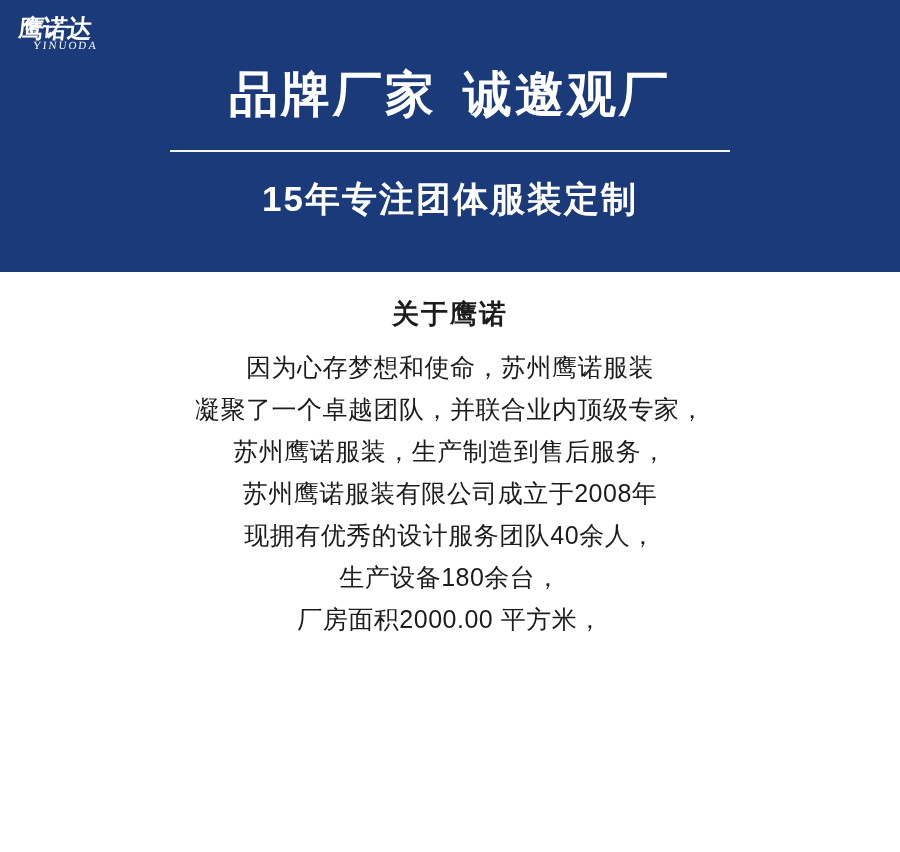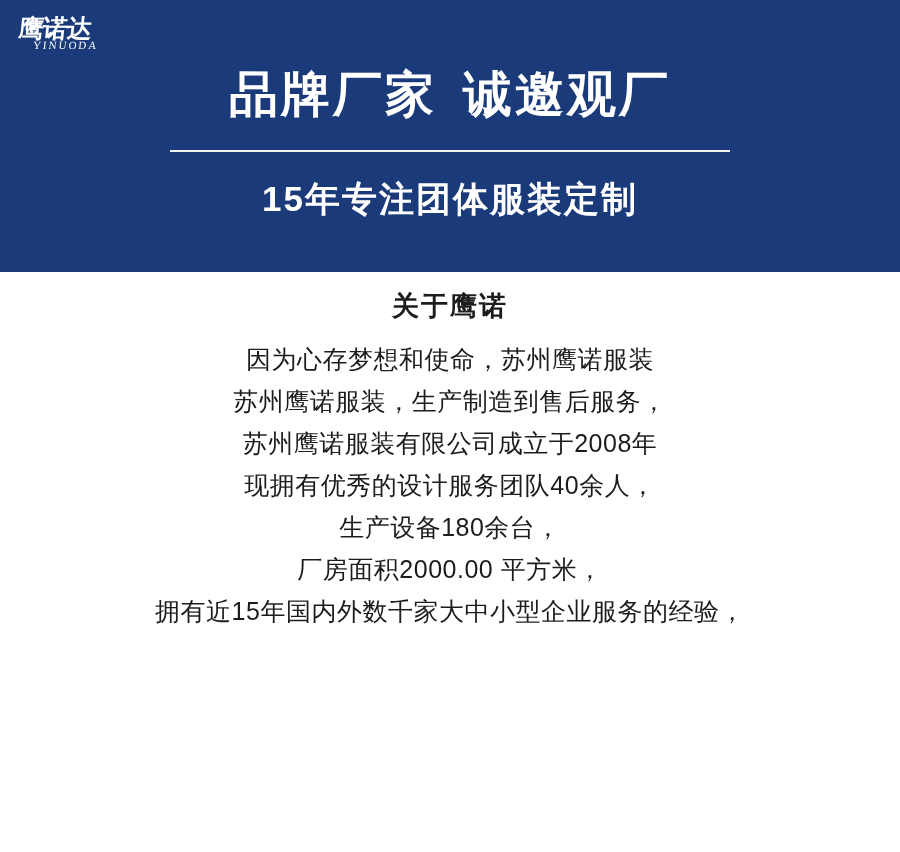--- a/index.html
+++ b/index.html
@@ -87,21 +87,21 @@
     text-align: center;
   }
 
   
   .content {
     flex: 1;
     background: #ffffff;
     display: flex;
     flex-direction: column;
     align-items: center;
-    padding-top: 16px;
+    padding-top: 24px;
     box-sizing: border-box;
   }
   .section-title {
     color: #1c1c1c;
     font-size: 27px;
     font-weight: 700;
     letter-spacing: 2px;
     margin-bottom: 14px;
   }
   .about-lines {
@@ -140,23 +140,23 @@
     <div class="banner-subtitle">15年专注团体服装定制</div>
 
   </div>
 
   <div class="content">
 
     <div class="section-title">关于鹰诺</div>
 
     <div class="about-lines">
       <div class="about-line">因为心存梦想和使命，苏州鹰诺服装</div>
+      <div class="about-line">凝聚了一个卓越团队，并联合业内顶级专家，</div>
       <div class="about-line">苏州鹰诺服装，生产制造到售后服务，</div>
       <div class="about-line">苏州鹰诺服装有限公司成立于2008年</div>
       <div class="about-line">现拥有优秀的设计服务团队40余人，</div>
       <div class="about-line">生产设备180余台，</div>
       <div class="about-line">厂房面积2000.00 平方米，</div>
-      <div class="about-line">拥有近15年国内外数千家大中小型企业服务的经验，</div>
     </div>
 
   </div>
 
 </div>
 
 </body></html>

